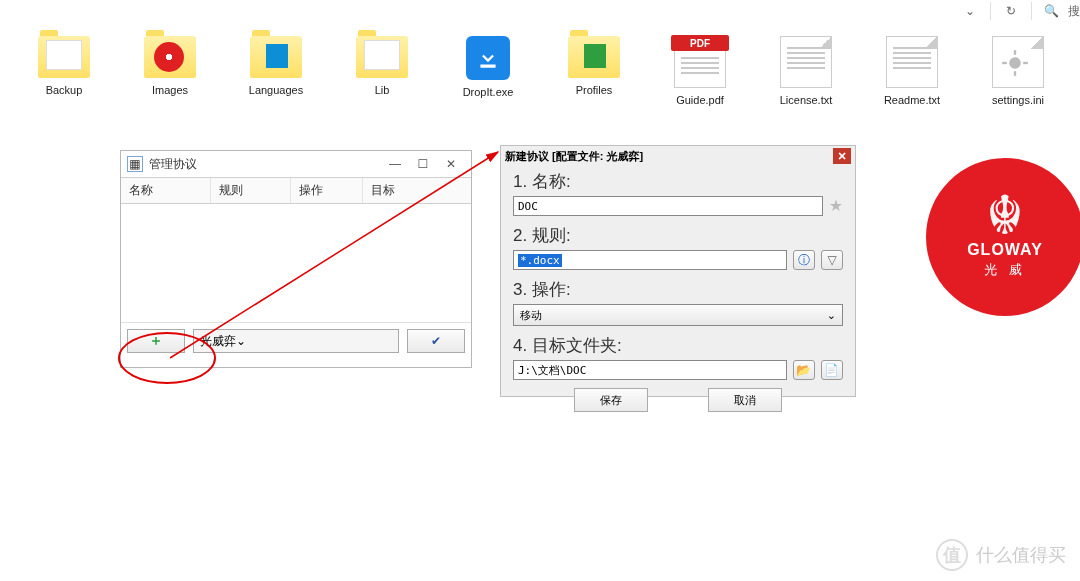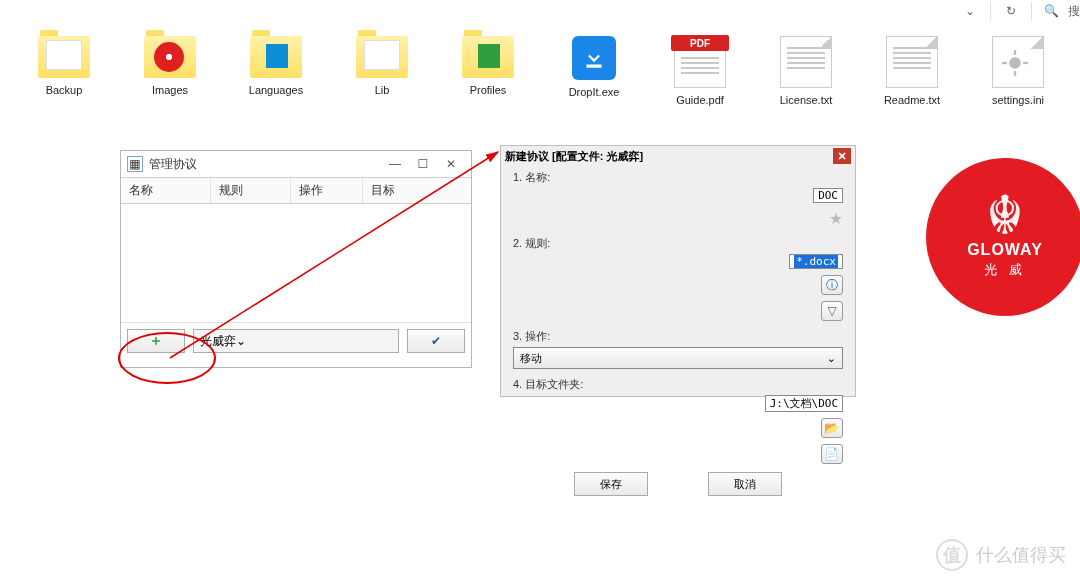--- a/index.html
+++ b/index.html
@@ -54,22 +54,22 @@
 
 .arrow-svg { position:absolute; top:148px; left:150px; width:360px; height:220px; pointer-events:none; }
 
 
 .win.newrule { top:145px; left:500px; width:356px; height:252px; background:#efefef; border:1px solid #bfbfbf;}
 .nr-title { height:20px; background:#efefef; display:flex; align-items:center; padding:0 4px; font-size:11px; font-weight:bold;}
 .nr-title .spacer{flex:1;}
 .nr-close { width:18px; height:16px; background:#c0392b; color:#fff; display:flex; align-items:center; justify-content:center; font-size:11px;}
 .nr-body { padding:4px 12px; }
 .nr-row { margin-bottom:8px; }
-.nr-label { font-size:11px; color:#333; margin-bottom:3px; }
-.nr-line { display:flex; align-items:flex-end; gap:6px;flex-direction:column; }
+.nr-label { font-size:17px; color:#333; margin-bottom:3px; }
+.nr-line { display:flex; align-items:flex-start; gap:6px; }
 .nr-input { flex:1; height:20px; border:1px solid #888; background:#fff; padding:0 4px; font-size:11px; font-family:Consolas,monospace; display:flex; align-items:center;}
 .nr-input.sel { background:#fff; }
 .nr-input.sel span { background:#1a6fd8; color:#fff; padding:0 2px;}
 .nr-select { flex:1; height:22px; border:1px solid #888; background:linear-gradient(#fcfcfc,#e8e8e8); padding:0 6px; display:flex; align-items:center; justify-content:space-between; font-size:11px;}
 .sq-btn { width:22px; height:20px; border:1px solid #999; background:linear-gradient(#fcfcfc,#e8e8e8); border-radius:3px; display:flex; align-items:center; justify-content:center;}
 .nr-actions { display:flex; justify-content:center; gap:60px; margin-top:2px;}
 .nr-actions .btn3d { width:74px; font-size:11px;}
 .star { color:#bbb; font-size:16px; }
 
 
@@ -121,35 +121,35 @@
   </div>
   <div class="fitem">
     <div class="folder-ico">
         <div class="folder-tab"></div>
         <div class="folder-back"></div>
         <div class="folder-paper"></div>
       </div>
     <span>Lib</span>
   </div>
   <div class="fitem">
-    <div class="folder-ico">
-        <div class="folder-tab"></div>
-        <div class="folder-back"></div>
-        <div class="badge-sq gr"></div>
-      </div>
-    <span>Profiles</span>
-  </div>
-  <div class="fitem">
     <div class="dl-ico">
       <svg viewBox="0 0 24 24">
           <path fill="#fff" d="M12 3v10l4-4 1.4 1.4L12 16l-5.4-5.6L8 9l4 4V3z"></path>
           <rect x="5" y="18" width="14" height="3" fill="#fff"></rect>
         </svg>
     </div>
     <span>DropIt.exe</span>
+  </div>
+  <div class="fitem">
+    <div class="folder-ico">
+        <div class="folder-tab"></div>
+        <div class="folder-back"></div>
+        <div class="badge-sq gr"></div>
+      </div>
+    <span>Profiles</span>
   </div>
   <div class="fitem">
     <div class="file-ico">
       <div class="pdf-band">PDF</div>
       <div class="txt-lines" style="top:20px;">
           <div></div>
           <div></div>
           <div></div>
           <div></div>
         </div>

